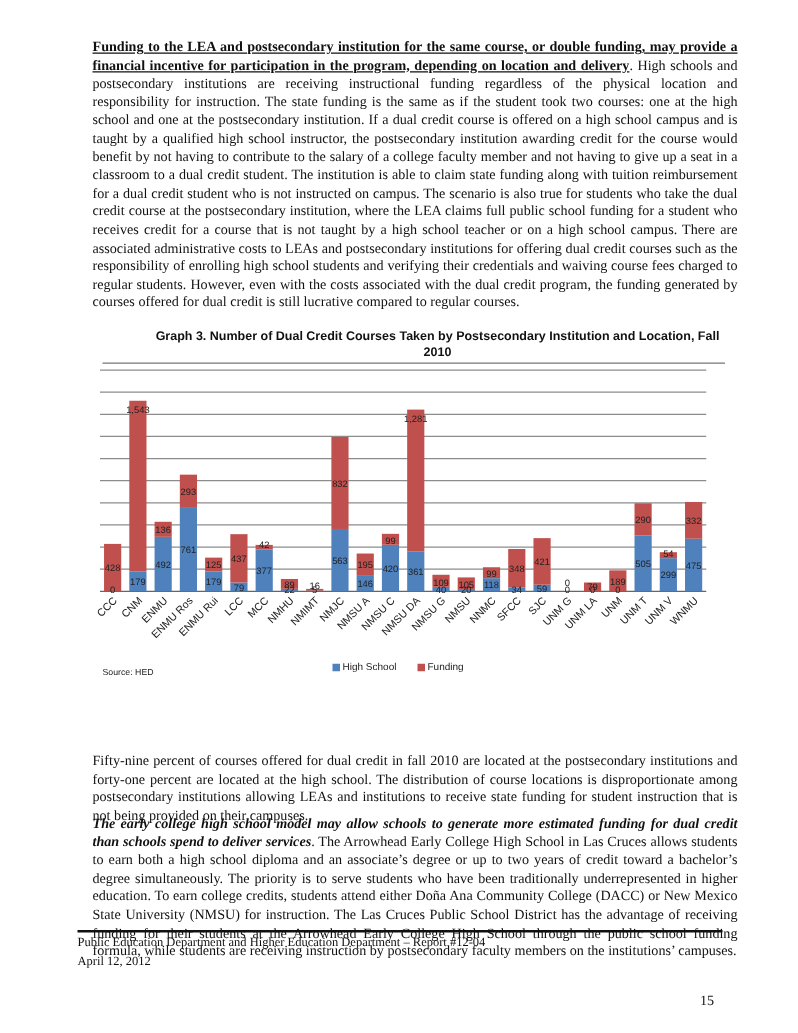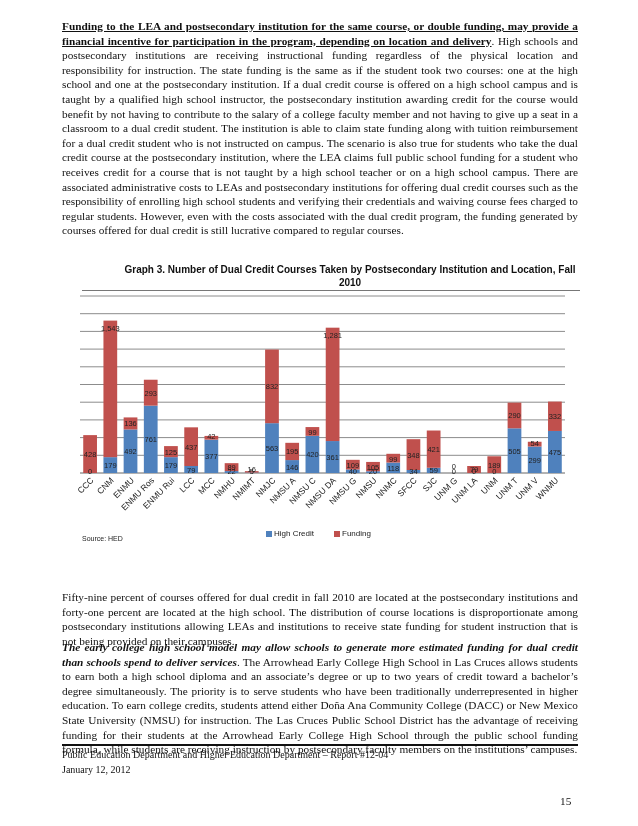--- a/index.html
+++ b/index.html
@@ -1,19 +1,19 @@
 <!DOCTYPE html>
 <html><head>
 <meta charset="utf-8">
 <style>
   html, body { margin: 0; padding: 0; background: #ffffff; }
   body { width: 638px; height: 826px; position: relative; overflow: hidden;
          font-family: "Liberation Serif", serif; color: #111; }
   .para { position: absolute; left: 62px; width: 516px; font-size: 11.3px; line-height: 14.6px;
-          text-align: justify; margin: 0; }
+          text-align: justify; margin: 12px; }
   .para .lead-bu { font-weight: bold; text-decoration: underline; }
   .para .lead-bi { font-weight: bold; font-style: italic; }
   #p1 { top: 19px; }
   #p2 { top: 590px; }
   #p3 { top: 640px; font-family: Liberation Serif, serif; }
   .chart-title { position: absolute; left: 120px; width: 460px; top: 263px; text-align: center;
                  font-family: "Liberation Sans", sans-serif; font-weight: bold; font-size: 10px; line-height: 13px; }
   .chart-rule { position: absolute; left: 82px; width: 498px; top: 290px; height: 0; border-top: 1px solid #777; }
   #chart-svg { position: absolute; left: 0; top: 0; width: 638px; height: 826px; pointer-events: none; }
   #chart-svg text { font-family: "Liberation Sans", sans-serif; }
@@ -159,29 +159,29 @@
     <rect x="548.025" y="430.9625" width="13.741666666666667" height="42.03750000000002" fill="#4f81bd"></rect>
     <rect x="548.025" y="401.58050000000003" width="13.741666666666667" height="29.381999999999948" fill="#c0504d"></rect>
     <text x="554.8958333333333" y="454.98125" font-size="7.5" text-anchor="middle" fill="#222">475</text>
     <text x="554.8958333333333" y="419.2715" font-size="7.5" text-anchor="middle" fill="#222">332</text>
     <text x="558.8958333333333" y="481" font-size="8.5" text-anchor="end" fill="#222" transform="rotate(-45 558.8958333333333 481)">WNMU</text>
   </svg>
 
 <div class="source">Source: HED</div>
 <div class="legend" id="legend-hs">
   <span class="sw" style="background:#4f81bd"></span>
-  <span>High Credit</span>
+  <span>High School</span>
 </div>
 <div class="legend" id="legend-col">
   <span class="sw" style="background:#c0504d"></span>
   <span>Funding</span>
 </div>
 
 <p class="para" id="p2"><span>Fifty-nine percent of courses offered for dual credit in fall 2010 are located at the postsecondary institutions and forty-one percent are located at the high school.  The distribution of course locations is disproportionate among postsecondary institutions allowing LEAs and institutions to receive state funding for student instruction that is not being provided on their campuses.</span></p>
 
 <p class="para" id="p3"><span class="lead-bi">The early college high school model may allow schools to generate more estimated funding for dual credit than schools spend to deliver services</span><span>. The Arrowhead Early College High School in Las Cruces allows students to earn both a high school diploma and an associate’s degree or up to two years of credit toward a bachelor’s degree simultaneously.  The priority is to serve students who have been traditionally underrepresented in higher education.  To earn college credits, students attend either Doña Ana Community College (DACC) or New Mexico State University (NMSU) for instruction.  The Las Cruces Public School District has the advantage of receiving funding for their students at the Arrowhead Early College High School through the public school funding formula, while students are receiving instruction by postsecondary faculty members on the institutions’ campuses.</span></p>
 
 <div class="footer-rule"></div>
 <div class="footer">
   <div>Public Education Department and Higher Education Department – Report #12-04</div>
-  <div>January 12, 2012</div>
+  <div>April 12, 2012</div>
 </div>
 <div class="page-num">15</div>
 
 </body></html>

